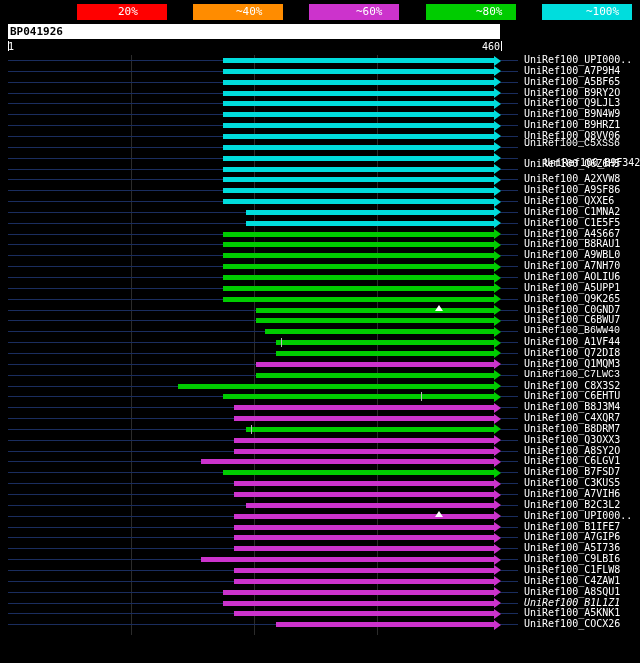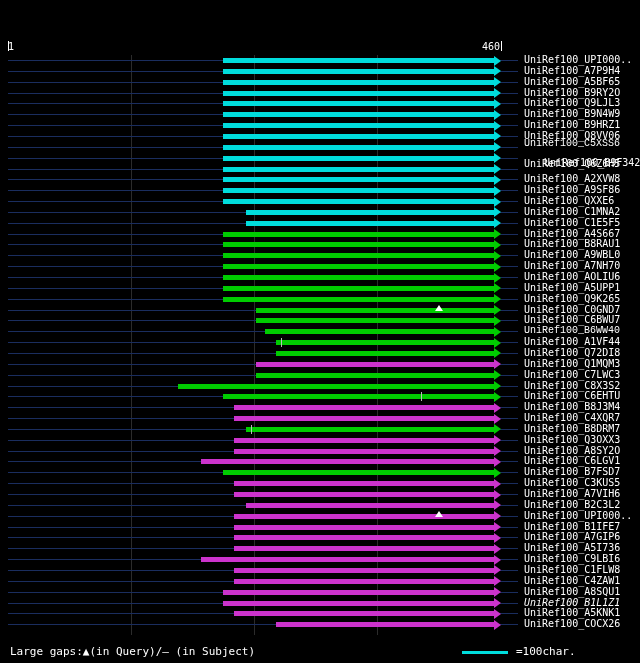--- a/index.html
+++ b/index.html
@@ -37,21 +37,39 @@
   .footer{position:absolute;left:0;bottom:0;width:640px;height:22px;background:#000;}
   .footnote{position:absolute;left:10px;top:4px;font-size:11px;color:#fff;}
   .scalebar{position:absolute;left:462px;top:10px;width:46px;height:3px;background:#00dddd;}
   .scaletxt{position:absolute;left:516px;top:4px;font-size:11px;color:#fff;}
 </style>
 </head>
 <body>
 
 <div id="wrap">
 
-
+  <div class="legend" id="legend">
+      <div class="seg" style="left: 0px; width: 68.7458px; background: rgb(0, 0, 0);"></div>
+      <div class="seg" style="left: 68.7458px; width: 89.8983px; background: rgb(255, 0, 0);"></div>
+      <div class="seg" style="left: 158.644px; width: 26.4407px; background: rgb(0, 0, 0);"></div>
+      <div class="seg" style="left: 185.085px; width: 89.8983px; background: rgb(255, 140, 0);"></div>
+      <div class="seg" style="left: 274.983px; width: 26.4407px; background: rgb(0, 0, 0);"></div>
+      <div class="seg" style="left: 301.424px; width: 89.8983px; background: rgb(204, 51, 204);"></div>
+      <div class="seg" style="left: 391.322px; width: 26.4407px; background: rgb(0, 0, 0);"></div>
+      <div class="seg" style="left: 417.763px; width: 89.8983px; background: rgb(0, 204, 0);"></div>
+      <div class="seg" style="left: 507.661px; width: 26.4407px; background: rgb(0, 0, 0);"></div>
+      <div class="seg" style="left: 534.102px; width: 89.8983px; background: rgb(0, 221, 221);"></div>
+      <span class="lbl" style="left: 110px;">20%</span>
+      <span class="lbl" style="left: 228px;">~40%</span>
+      <span class="lbl" style="left: 348px;">~60%</span>
+      <span class="lbl" style="left: 468px;">~80%</span>
+      <span class="lbl" style="left: 578px;">~100%</span>
+    </div>
+
+  <div class="qbar">BP041926</div>
 
   <div class="ruler">
     <div class="bar"></div>
     <span class="tickL">1</span>
     <span class="tickR">460</span>
   </div>
 
   <div id="plot">
       <div class="gline" style="left: 123px;"></div>
       <div class="gline" style="left: 246px;"></div>
@@ -244,21 +262,21 @@
       <div class="lab" style="top: 205.15px;">UniRef100_A7NH70</div>
       <div class="lab" style="top: 216px;">UniRef100_AOLIU6</div>
       <div class="lab" style="top: 226.85px;">UniRef100_A5UPP1</div>
       <div class="lab" style="top: 237.7px;">UniRef100_Q9K265</div>
       <div class="lab" style="top: 248.55px;">UniRef100_C0GND7</div>
       <div class="lab" style="top: 259.4px;">UniRef100_C6BWU7</div>
       <div class="lab" style="top: 270.25px; font-family: Liberation Mono, monospace;">UniRef100_B6WW40</div>
       <div class="lab" style="top: 281.1px;">UniRef100_A1VF44</div>
       <div class="lab" style="top: 291.95px;">UniRef100_Q72DI8</div>
       <div class="lab" style="top: 302.8px;">UniRef100_Q1MQM3</div>
-      <div class="lab" style="top: 313.65px;">UniRef100_C7LWC3</div>
+      <div class="lab" style="top: 313.65px; font-family: Liberation Mono, monospace;">UniRef100_C7LWC3</div>
       <div class="lab" style="top: 324.5px;">UniRef100_C8X3S2</div>
       <div class="lab" style="top: 335.35px;">UniRef100_C6EHTU</div>
       <div class="lab" style="top: 346.2px;">UniRef100_B8J3M4</div>
       <div class="lab" style="top: 357.05px;">UniRef100_C4XQR7</div>
       <div class="lab" style="top: 367.9px;">UniRef100_B8DRM7</div>
       <div class="lab" style="top: 378.75px;">UniRef100_Q3OXX3</div>
       <div class="lab" style="top: 389.6px;">UniRef100_A8SY2O</div>
       <div class="lab" style="top: 400.45px;">UniRef100_C6LGV1</div>
       <div class="lab" style="top: 411.3px;">UniRef100_B7FSD7</div>
       <div class="lab" style="top: 422.15px;">UniRef100_C3KUS5</div>
@@ -270,18 +288,13 @@
       <div class="lab" style="top: 487.25px;">UniRef100_A5I736</div>
       <div class="lab" style="top: 498.1px;">UniRef100_C9LBI6</div>
       <div class="lab" style="top: 508.95px;">UniRef100_C1FLW8</div>
       <div class="lab" style="top: 519.8px; text-align: center;">UniRef100_C4ZAW1</div>
       <div class="lab" style="top: 530.65px;">UniRef100_A8SQU1</div>
       <div class="lab" style="top: 541.5px; font-style: italic;">UniRef100_B1L1Z1</div>
       <div class="lab" style="top: 552.35px;">UniRef100_A5KNK1</div>
       <div class="lab" style="top: 563.2px;">UniRef100_COCX26</div>
     </div>
 
-  <div class="footer">
-    <span class="footnote">Large gaps:▲(in Query)/– (in Subject)</span>
-    <span class="scalebar"></span>
-    <span class="scaletxt">=100char.</span>
-  </div>
 </div>
 
 </body></html>

